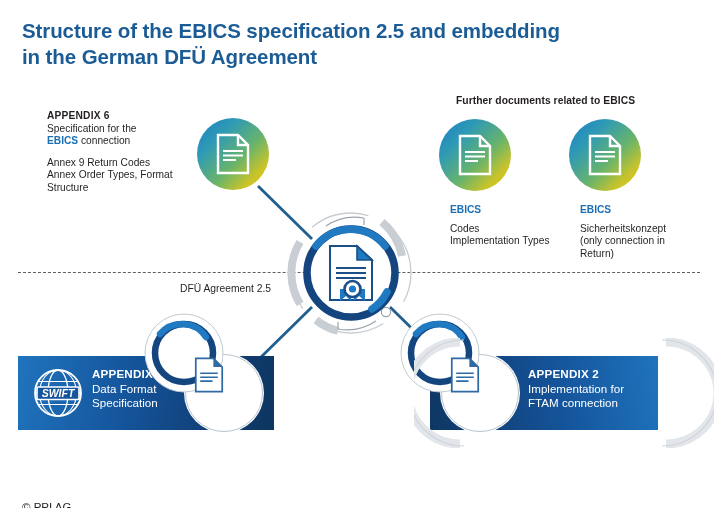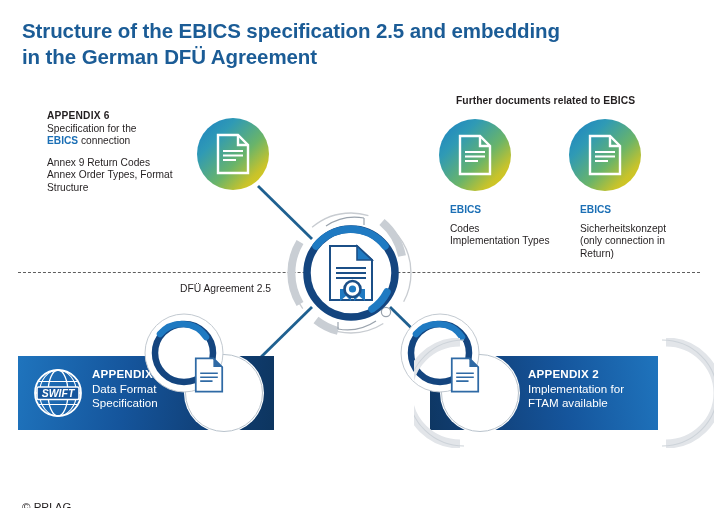--- a/index.html
+++ b/index.html
@@ -232,21 +232,21 @@
       <line x1="7" y1="23.5" x2="27" y2="23.5" stroke="#2f6aa5" stroke-width="1.8"></line>
       <line x1="7" y1="28" x2="21" y2="28" stroke="#2f6aa5" stroke-width="1.8"></line>
     </svg>
   </div>
 
   <div class="bar bar-right"></div>
 
   <div class="bar-text bar-text-right">
     <span class="hd">APPENDIX 2</span><br>
     <span>Implementation for</span><br>
-    <span>FTAM available</span>
+    <span>FTAM connection</span>
   </div>
 
   <div class="node" style="left:440px; top:353px; width:80px; height:80px;">
     <div class="hairline"></div>
     <svg width="80" height="80" viewBox="0 0 80 80" style="position:absolute;left:0;top:0;">
       <circle cx="40" cy="40" r="39" fill="#ffffff" stroke="#c3cad1" stroke-width="1"></circle>
       <circle cx="40" cy="40" r="29" fill="#ffffff" stroke="#14457f" stroke-width="6.5"></circle>
       <path d="M 16 21 A 29 29 0 0 1 62 24" fill="none" stroke="#1f7ac2" stroke-width="6.5" stroke-linecap="round"></path>
     </svg>
     <svg width="30" height="37" viewBox="0 0 34 42" style="position:absolute;left:25px;top:22px;">

